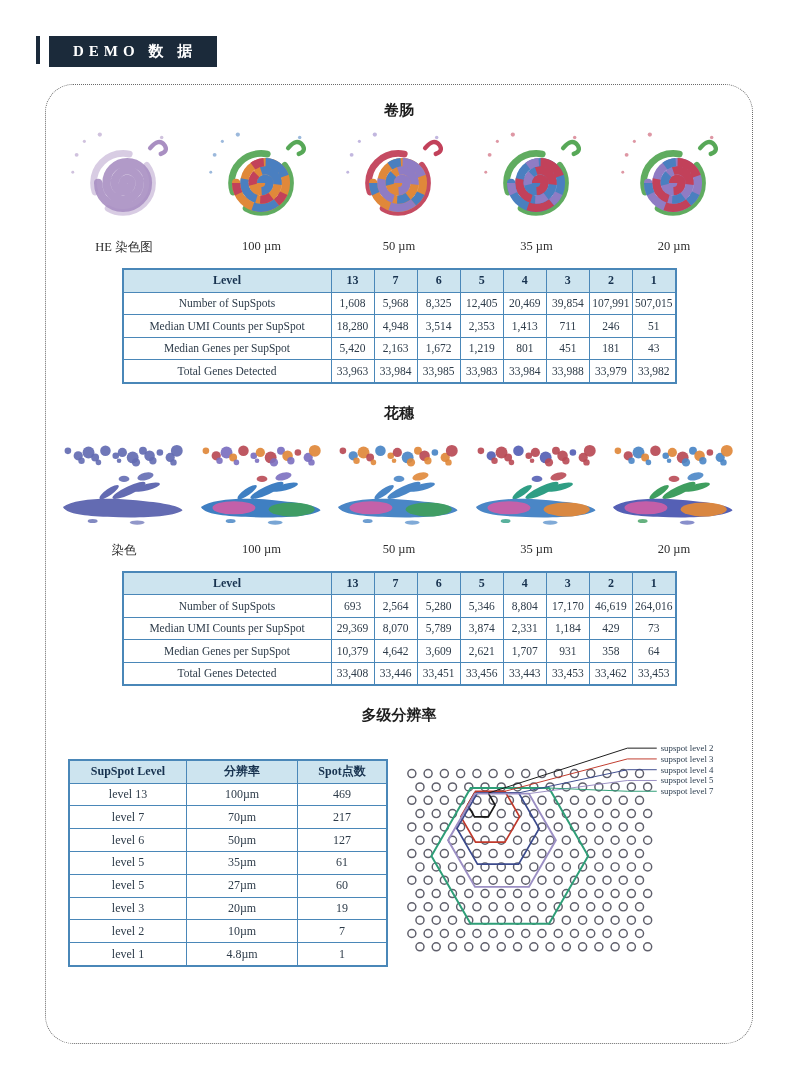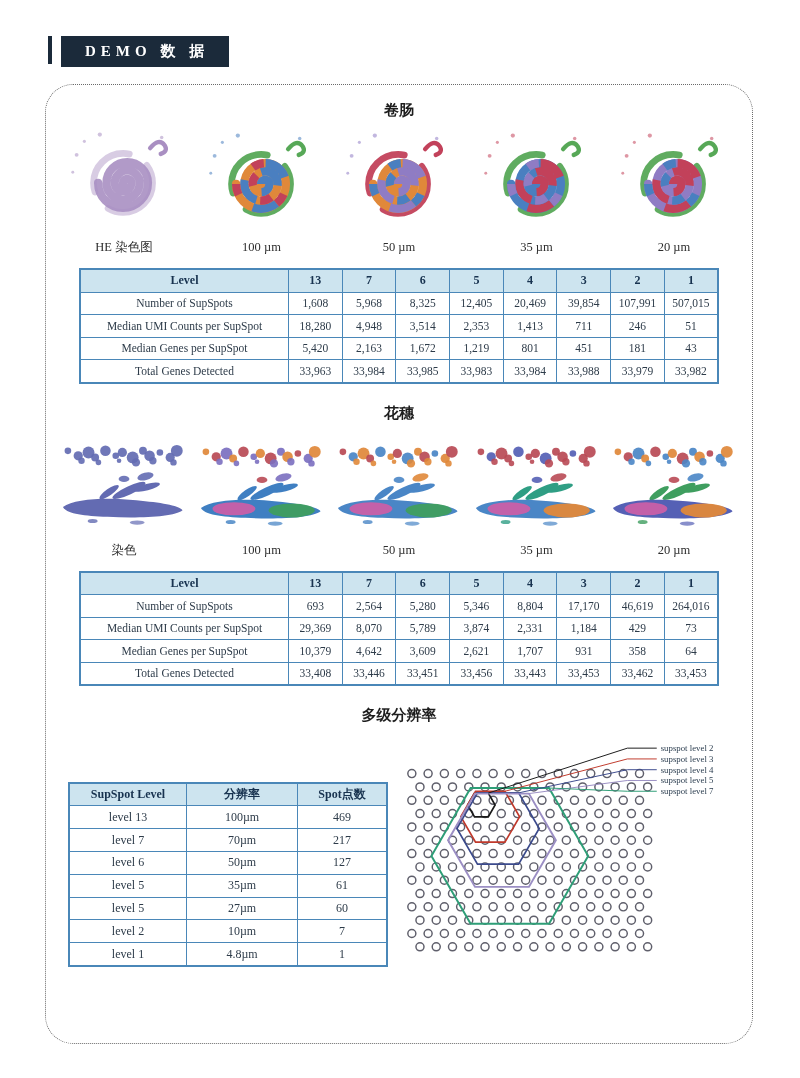--- a/index.html
+++ b/index.html
@@ -1,35 +1,35 @@
 <!DOCTYPE html>
 <html><head>
 <meta charset="utf-8">
 <style>
   html,body{margin:0;padding:0;background:#ffffff;}
   .page{position:relative;width:800px;height:1078px;background:#fff;overflow:hidden;
         font-family:"Liberation Serif",serif;}
   
-  .hdr{position:absolute;left:48px;top:36px;display:flex;align-items:flex-start;}
+  .hdr{position:absolute;left:36px;top:36px;display:flex;align-items:flex-start;}
   .hdr-bar{width:4px;height:28px;background:#1b2a3a;margin-right:9px;}
   .hdr-badge{background:#1b2a3a;color:#fff;font-family:"Liberation Serif",serif;
              font-weight:bold;font-size:15px;letter-spacing:5px;padding:6px 20px 6px 24px;}
   
   .panel{position:absolute;left:45px;top:84px;width:708px;height:960px;
          border:1.6px dotted #6b6b6b;border-radius:28px;box-sizing:border-box;
          padding:6px 10px 0 10px;}
   .sec-title{margin:10px 0 2px 0;text-align:center;font-family:"Liberation Sans",sans-serif;
              font-weight:bold;font-size:15px;color:#1d1d1d;}
   .sec-title.mt{margin-top:20px;}
-  .img-row{display:flex;justify-content:space-between;padding:0 2px;margin-top:2px;align-items:center;}
+  .img-row{display:flex;justify-content:space-between;padding:0 2px;margin-top:2px;}
   .img-row figure{margin:0;width:132px;text-align:center;}
   .img-row svg{width:132px;height:116px;display:block;}
   .img-row figcaption{font-size:12.5px;color:#2d2d2d;margin-top:1px;font-family:"Liberation Serif",serif;}
   
-  table.stats{border-collapse:collapse;width:640px;margin:12px auto 0 auto;table-layout:fixed;
+  table.stats{border-collapse:collapse;width:555px;margin:12px auto 0 auto;table-layout:fixed;
               font-family:"Liberation Serif",serif;font-size:11.5px;color:#2d3b49;
               border:2px solid #4a87b8;}
   table.stats th,table.stats td{border:1px solid #4a87b8;height:21.5px;text-align:center;
               padding:0 2px;overflow:hidden;white-space:nowrap;}
   table.stats thead th{background:#cde4ef;font-weight:bold;font-size:12px;color:#17324f;}
   table.stats th:first-child{width:203px;}
   
   .res-row{display:flex;align-items:flex-end;margin-top:12px;}
   table.res{border-collapse:collapse;width:326px;margin-left:12px;table-layout:fixed;
             font-family:"Liberation Serif",serif;font-size:12px;color:#2d3b49;
@@ -452,20 +452,25 @@
             </tr>
             <tr>
               <td>level 5</td>
               <td>35µm</td>
               <td>61</td>
             </tr>
             <tr>
               <td>level 5</td>
               <td>27µm</td>
               <td>60</td>
+            </tr>
+            <tr>
+              <td>level 3</td>
+              <td>20µm</td>
+              <td>19</td>
             </tr>
             <tr>
               <td>level 2</td>
               <td>10µm</td>
               <td>7</td>
             </tr>
             <tr>
               <td>level 1</td>
               <td>4.8µm</td>
               <td>1</td>

